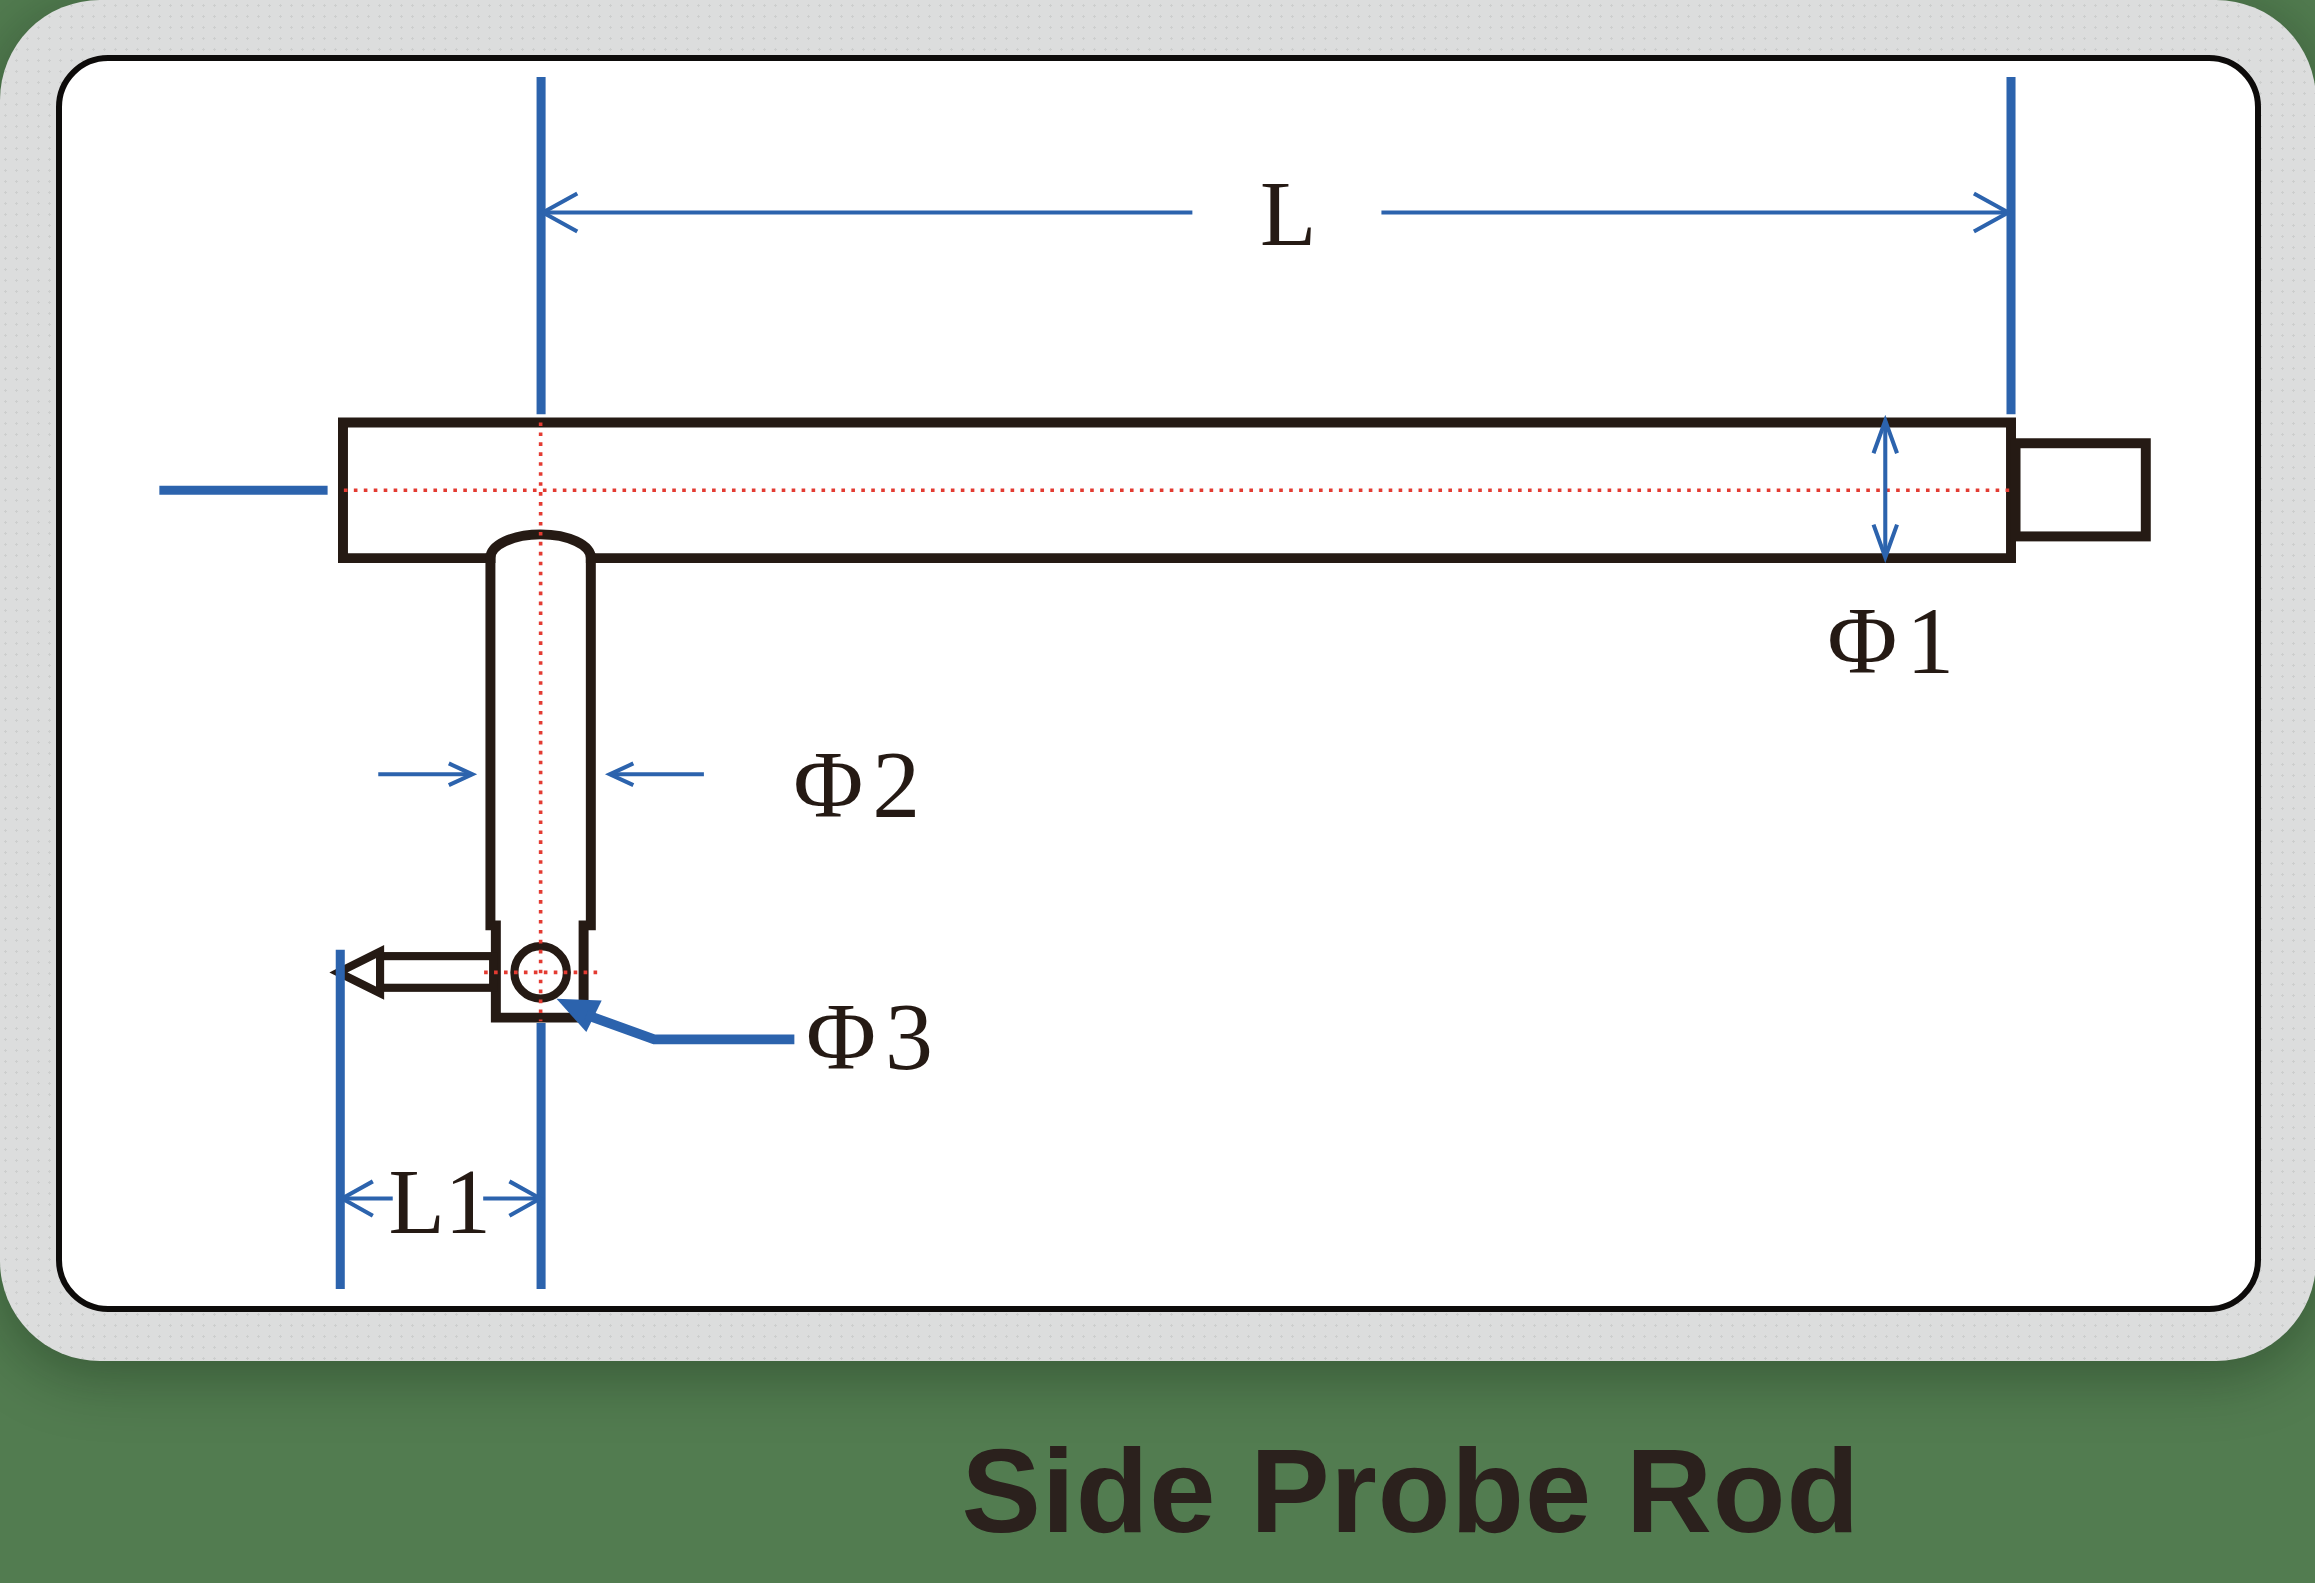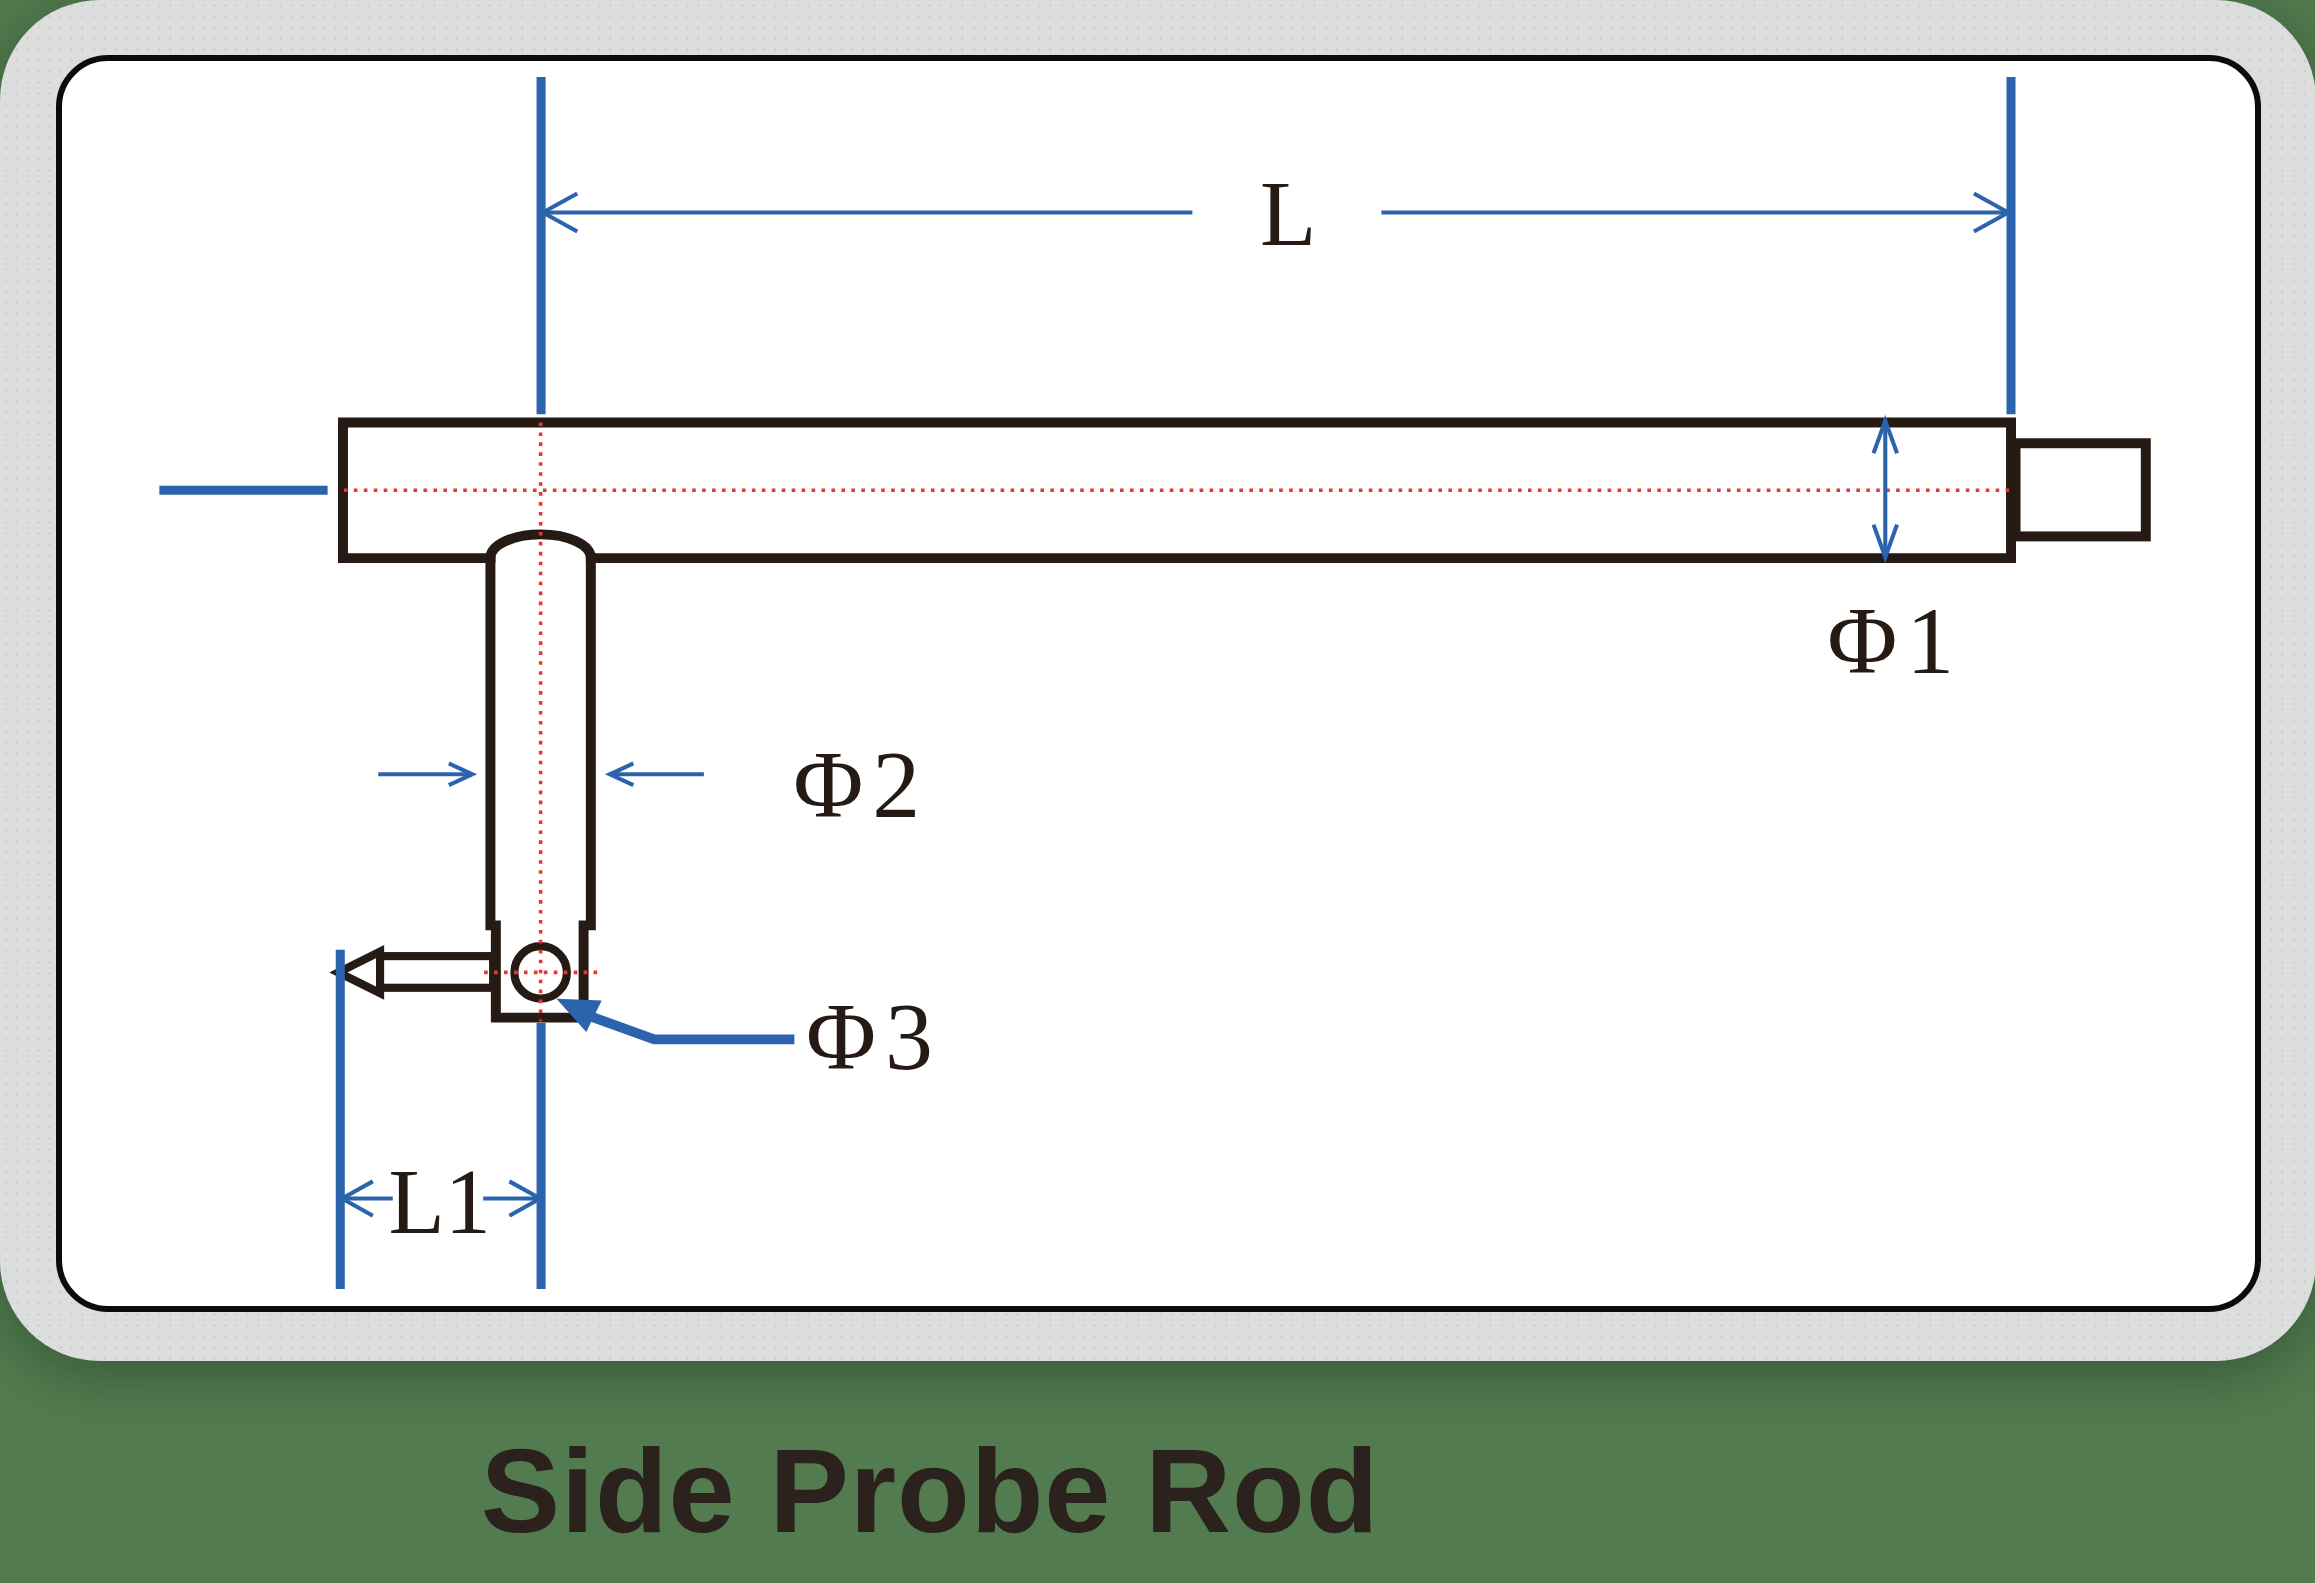--- a/index.html
+++ b/index.html
@@ -35,21 +35,21 @@
   .thick-blue{stroke:var(--dimension-blue,#2c63ad);stroke-width:10;fill:none;stroke-linecap:butt;}
   .thin-blue{stroke:var(--dimension-blue,#2c63ad);stroke-width:4.5;fill:none;stroke-linejoin:miter;}
   .leader-blue{stroke:var(--dimension-blue,#2c63ad);stroke-width:11;fill:none;stroke-linejoin:miter;}
   .fill-blue{fill:var(--dimension-blue,#2c63ad);stroke:none;}
   .red-center{stroke:var(--centerline-red,#e33b32);stroke-width:4;stroke-dasharray:4 7;fill:none;}
   .lbl{font-family:"Liberation Serif","DejaVu Serif",serif;fill:var(--outline-dark,#251a14);}
   .lbl.big{font-size:106px;letter-spacing:10px;}
   .lbl.len{font-size:102px;}
   #title{
     position:absolute;left:0;top:1422px;width:1860px;height:145px;
-    text-align:center;
+    text-align:right;
     font-size:119px;font-weight:600;
     color:var(--title-text,#2b211d);
     letter-spacing:0.9px;
   }
 </style>
 </head>
 <body>
 
 <div id="canvas">
   <div id="card"></div>

